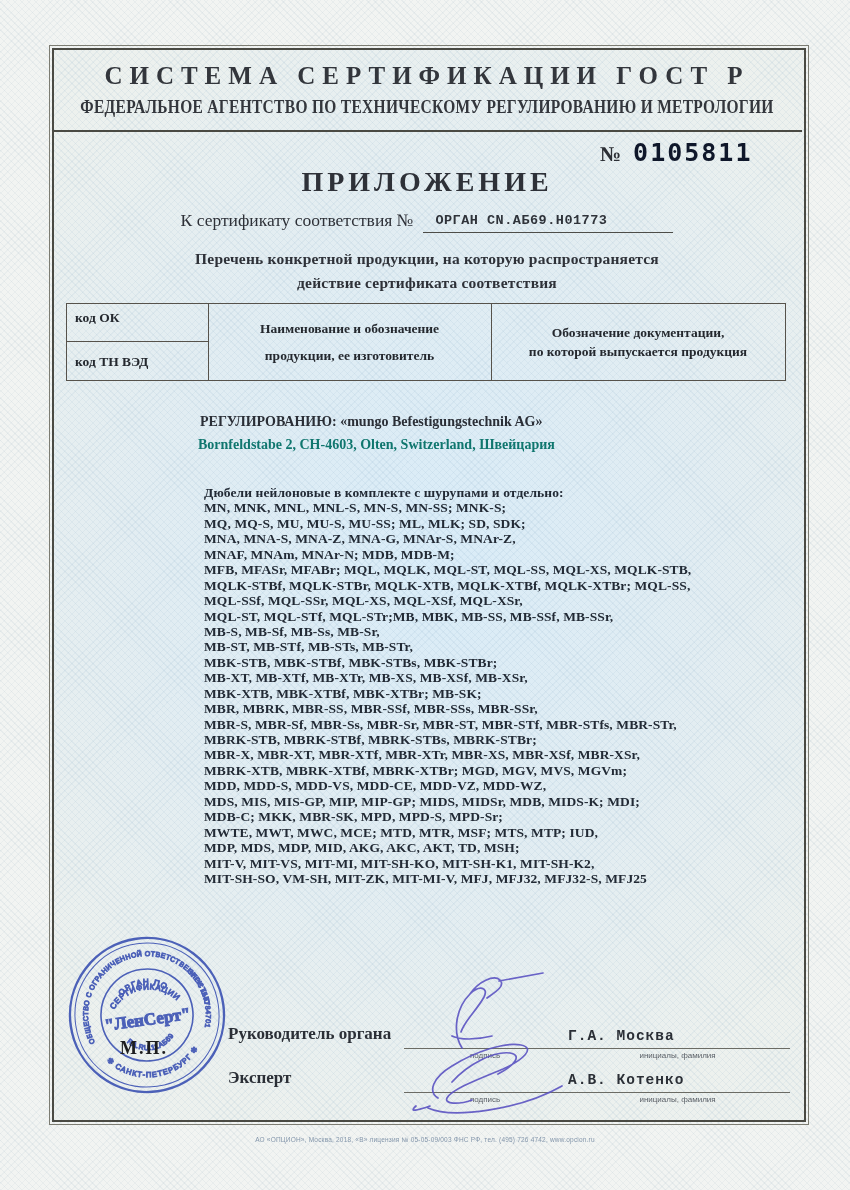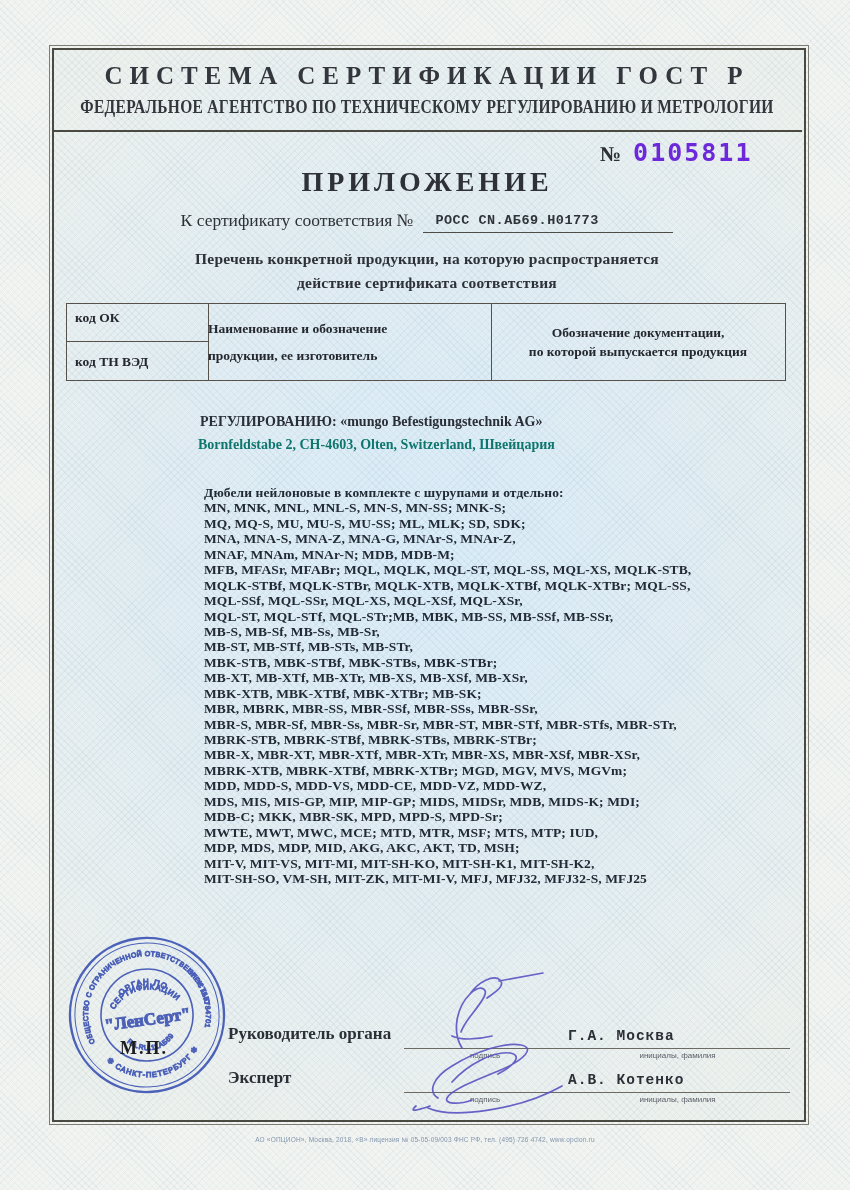--- a/index.html
+++ b/index.html
@@ -40,21 +40,21 @@
     font-size:15.5px;font-weight:bold;letter-spacing:.3px;color:#33363c;
     transform:scaleY(1.15);
   }
 
   .form-number{
     position:absolute;left:600px;top:138px;display:flex;align-items:baseline;gap:12px;
   }
   .form-number .nsign{font-size:21px;font-weight:bold;color:#2c2f35;}
   .form-number .digits{
     font-family:"DejaVu Sans Mono", monospace;
-    font-size:25px;color:#6d28d9;letter-spacing:2px;font-weight:bold;
+    font-size:25px;color:#0f172a;letter-spacing:2px;font-weight:bold;
   }
 
   .doc-title{
     position:absolute;left:52px;top:166px;width:750px;text-align:center;
     font-size:28px;font-weight:bold;letter-spacing:4px;color:#2e3138;
   }
 
   .cert-row{
     position:absolute;left:52px;top:206px;width:750px;
     display:flex;justify-content:center;align-items:flex-end;gap:10px;
@@ -77,21 +77,21 @@
   .subtitle.l2{top:274px;}
 
   
   .tbl{position:absolute;left:66px;top:303px;width:718px;height:76px;border:1px solid #56524b;}
   .tbl .c1{position:absolute;left:0;top:0;width:141px;height:100%;border-right:1px solid #56524b;}
   .tbl .c1a{position:absolute;left:0;top:0;width:100%;height:38px;border-bottom:1px solid #56524b;
     font-size:13.5px;font-weight:bold;padding:6px 0 0 8px;box-sizing:border-box;}
   .tbl .c1b{position:absolute;left:0;top:38px;width:100%;height:38px;
     font-size:13.5px;font-weight:bold;padding:12px 0 0 8px;box-sizing:border-box;}
   .tbl .c2{position:absolute;left:141px;top:0;width:283px;height:100%;border-right:1px solid #56524b;
-    display:flex;flex-direction:column;justify-content:center;align-items:flex-start;
+    display:flex;flex-direction:column;justify-content:center;align-items:center;
     font-size:13.5px;font-weight:bold;line-height:19px;text-align:center;gap:8px;}
   .tbl .c3{position:absolute;left:424px;top:0;width:294px;height:100%;
     display:flex;flex-direction:column;justify-content:center;align-items:center;
     font-size:13.5px;font-weight:bold;line-height:19px;text-align:center;}
 
   .mfr1{position:absolute;left:200px;top:414px;font-size:14px;font-weight:bold;color:#2a2e36;}
   .mfr2{position:absolute;left:198px;top:437px;font-size:14px;font-weight:bold;color:#0f766e;}
 
   .plist{
     position:absolute;left:204px;top:485px;width:560px;
@@ -158,21 +158,21 @@
   <div class="form-number">
     <span class="nsign">№</span>
     <span class="digits">0105811</span>
   </div>
 
   <div class="doc-title">ПРИЛОЖЕНИЕ</div>
 
   <div class="cert-row">
     <span class="cert-label">К сертификату соответствия №</span>
     <span class="cert-num-box">
-      <span class="cert-num">РОСС CN.АБ69.Н01773</span>
+      <span class="cert-num">ОРГАН CN.АБ69.Н01773</span>
     </span>
   </div>
 
   <div class="subtitle l1">Перечень конкретной продукции,  на которую распространяется</div>
   <div class="subtitle l2">действие сертификата соответствия</div>
 
   <div class="tbl">
     <div class="c1">
       <div class="c1a">код ОК</div>
       <div class="c1b">код ТН ВЭД</div>

